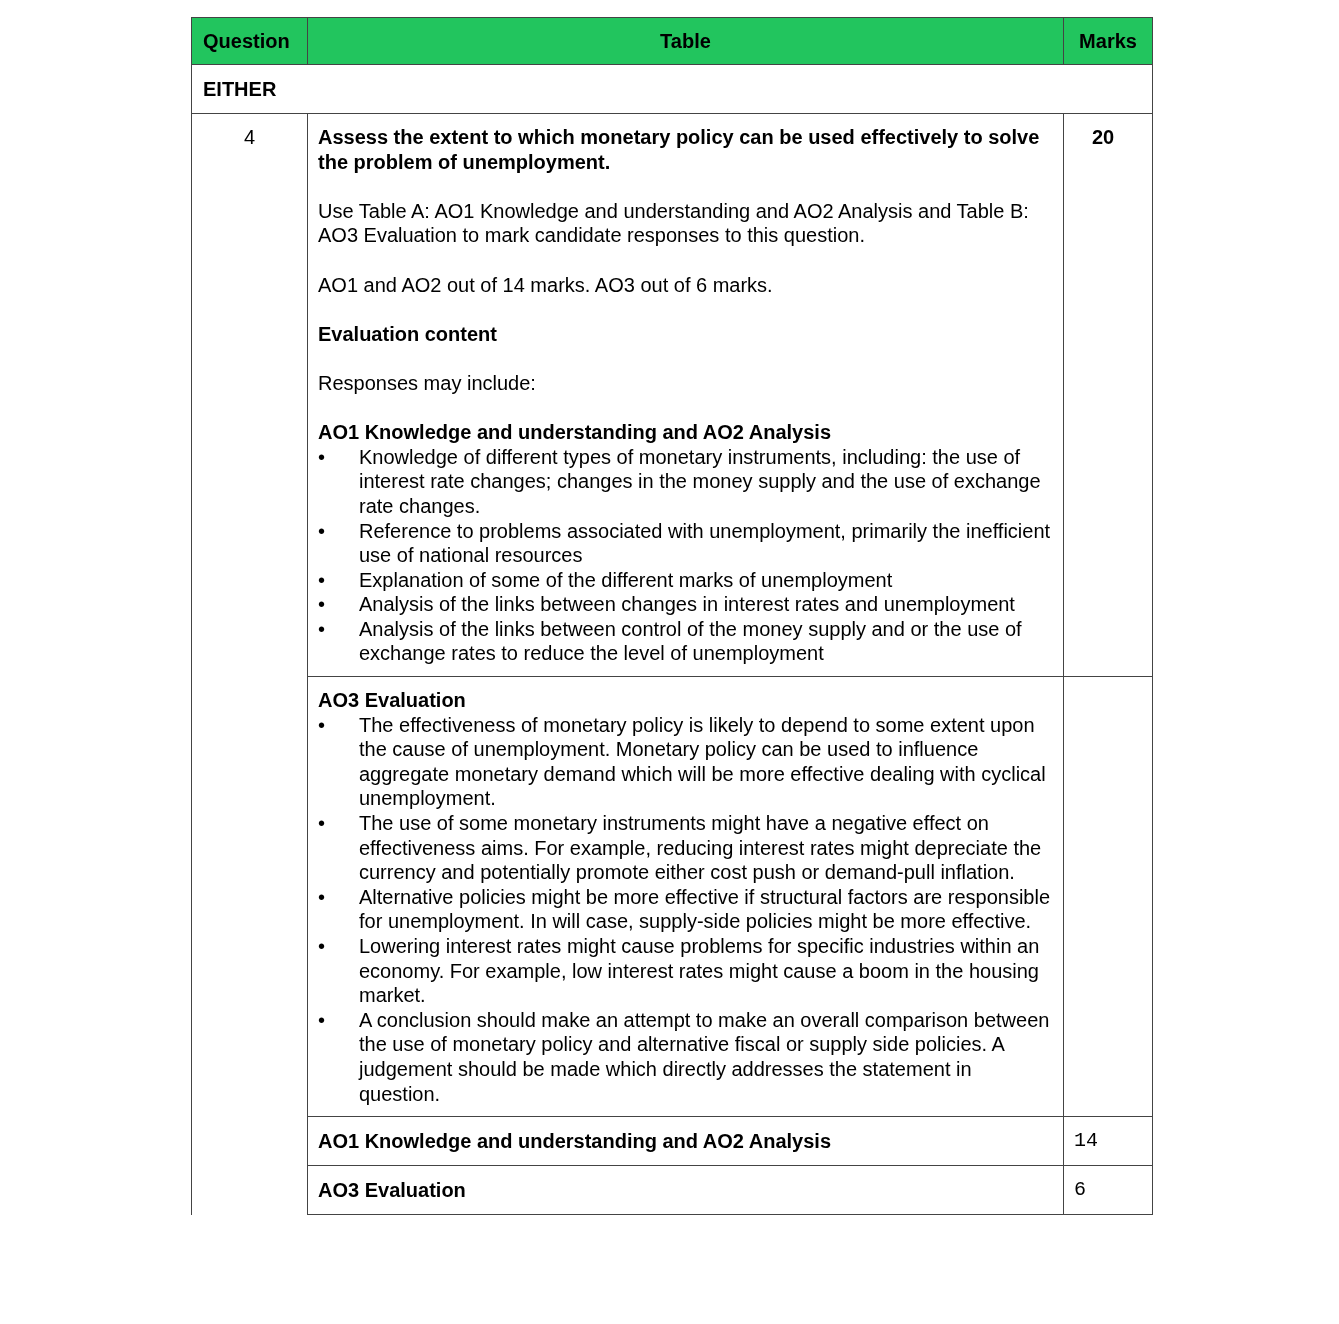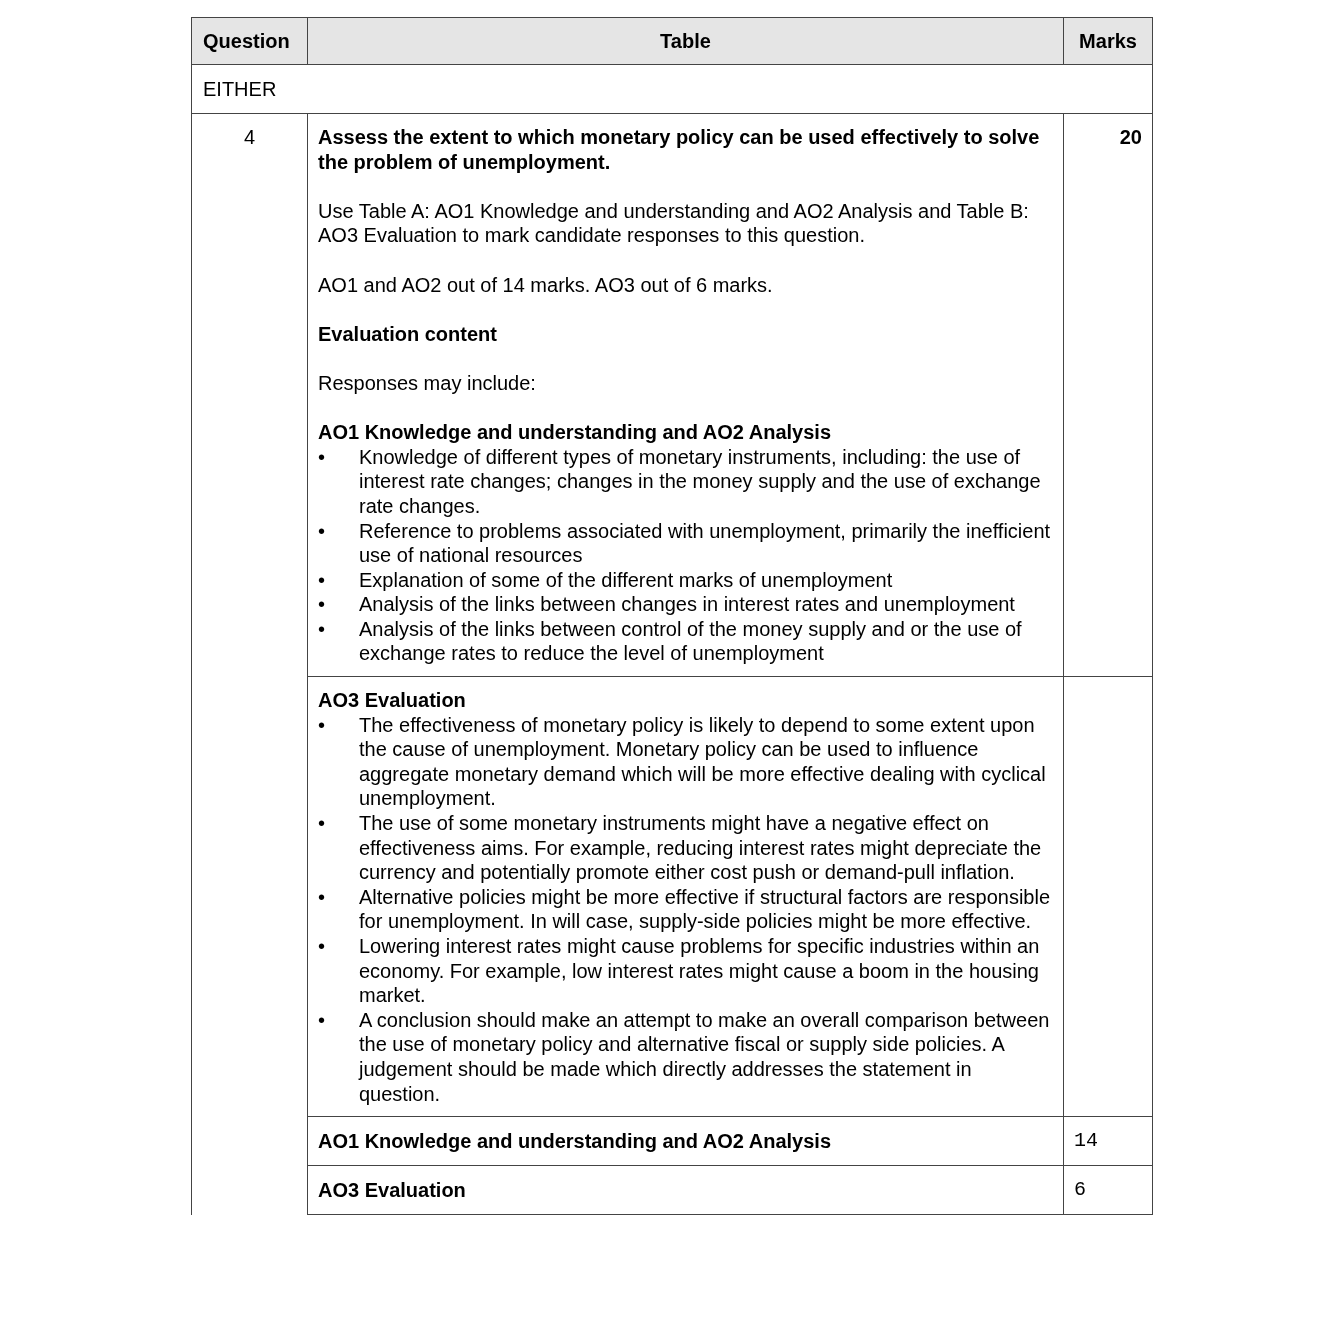--- a/index.html
+++ b/index.html
@@ -1,24 +1,24 @@
 <!DOCTYPE html>
 <html><head>
 <meta charset="utf-8">
 <style>
   html, body { margin:0; padding:0; background:#ffffff; }
   body { width:1339px; height:1324px; position:relative; font-family:"Liberation Sans", sans-serif; color:#000; }
   .tbl { position:absolute; left:191px; top:17px; width:961px; border-collapse:collapse; table-layout:fixed; }
   .tbl td { border:1.5px solid #444; vertical-align:top; font-size:20px; line-height:24.6px; }
-  .hdr td { background:#e5e5e5; height:46px; vertical-align:middle; font-weight:bold; text-align:center; padding:0; }
+  .hdr td { background:#22c55e; height:46px; vertical-align:middle; font-weight:bold; text-align:center; padding:0; }
   .hdr td.q { text-align:left; padding-left:11px; }
-  .either td { height:46px; vertical-align:middle; font-weight:normal; padding-left:11px; }
+  .either td { height:46px; vertical-align:middle; font-weight:bold; padding-left:11px; }
   .qnum { text-align:center; padding-top:11px; border-bottom:none !important; }
   .ans { padding:11px 10px 10px 10px; }
-  .marks { text-align:right; padding:11px 10px 0 0; font-weight:bold; }
+  .marks { text-align:center; padding:11px 10px 0 0; font-weight:bold; }
   p { margin:0 0 24.6px 0; }
   .b { font-weight:bold; }
   ul { list-style:none; margin:0; padding:0; }
   li { position:relative; padding-left:41px; }
   li .bullet { position:absolute; left:0; top:0; width:10px; text-align:left; }
   .sum td.lbl { font-weight:bold; height:46px; vertical-align:middle; padding-left:10px; }
   .sum td.val { vertical-align:middle; padding-left:10px;font-family:Liberation Mono, monospace; }
 </style>
 </head>
 <body>

